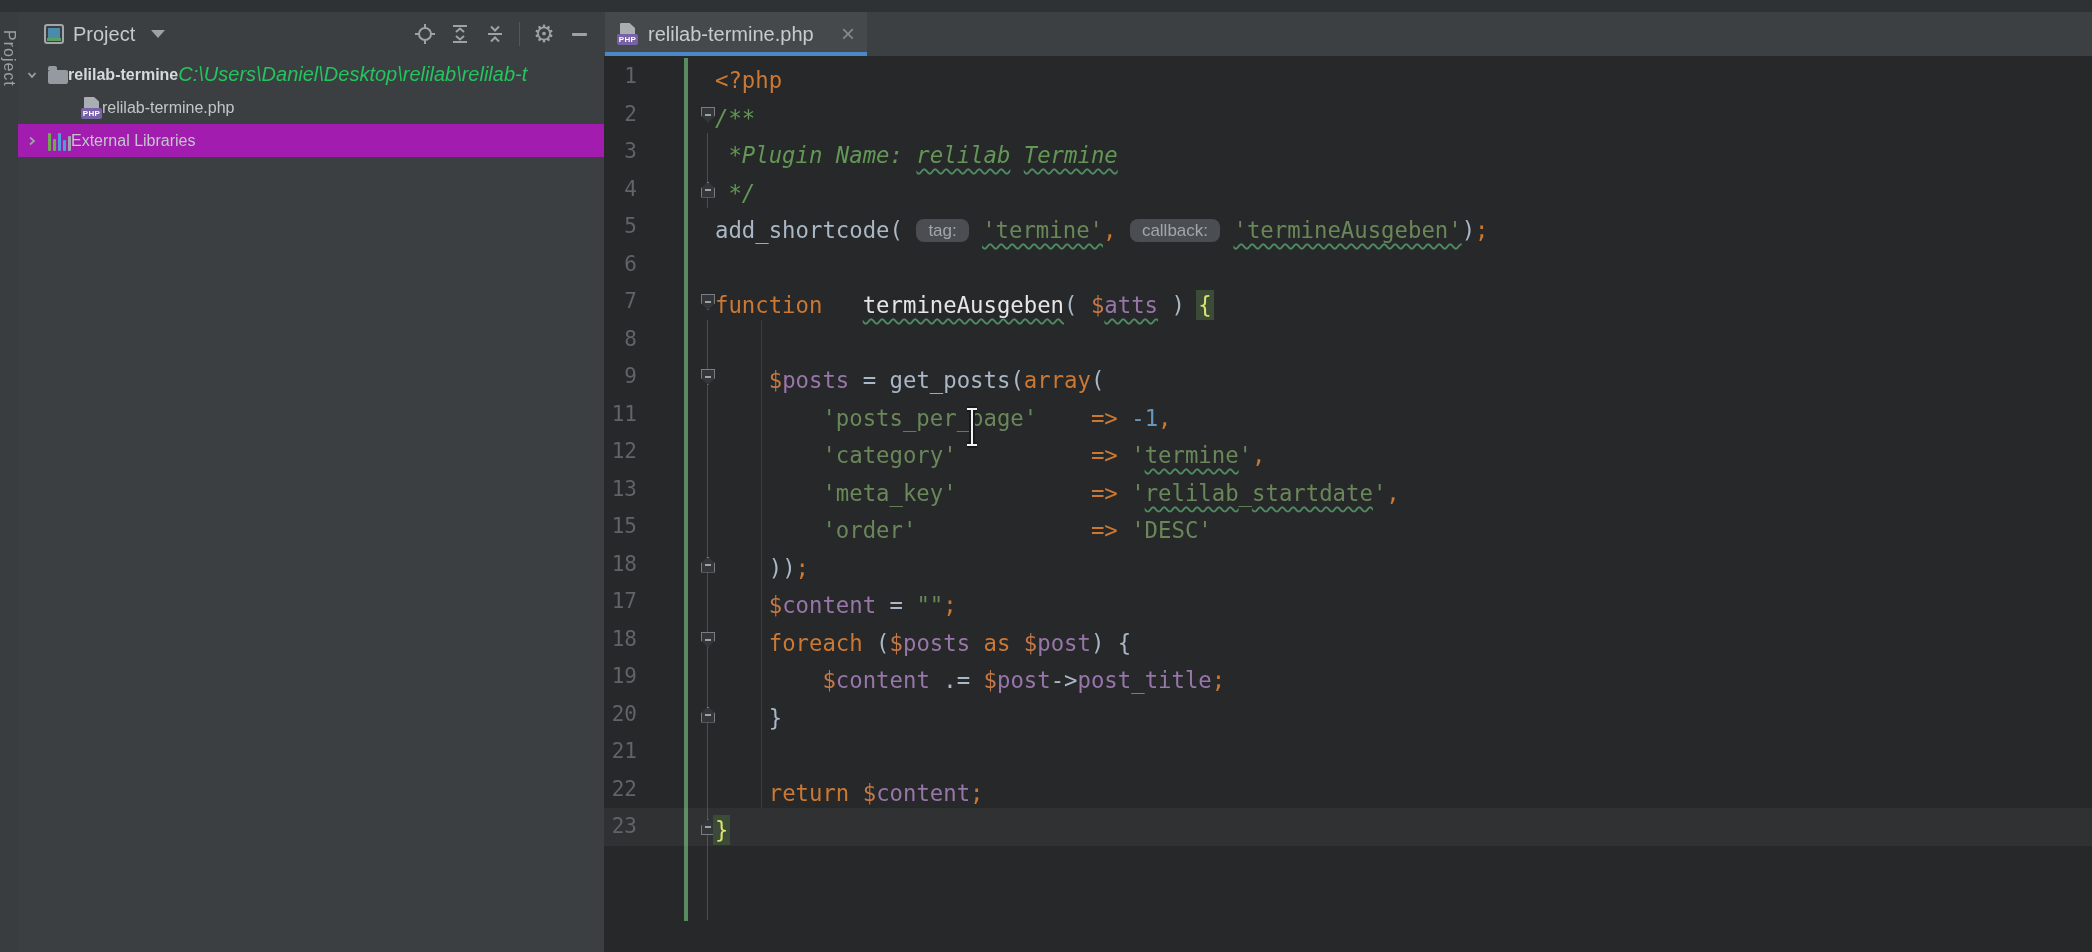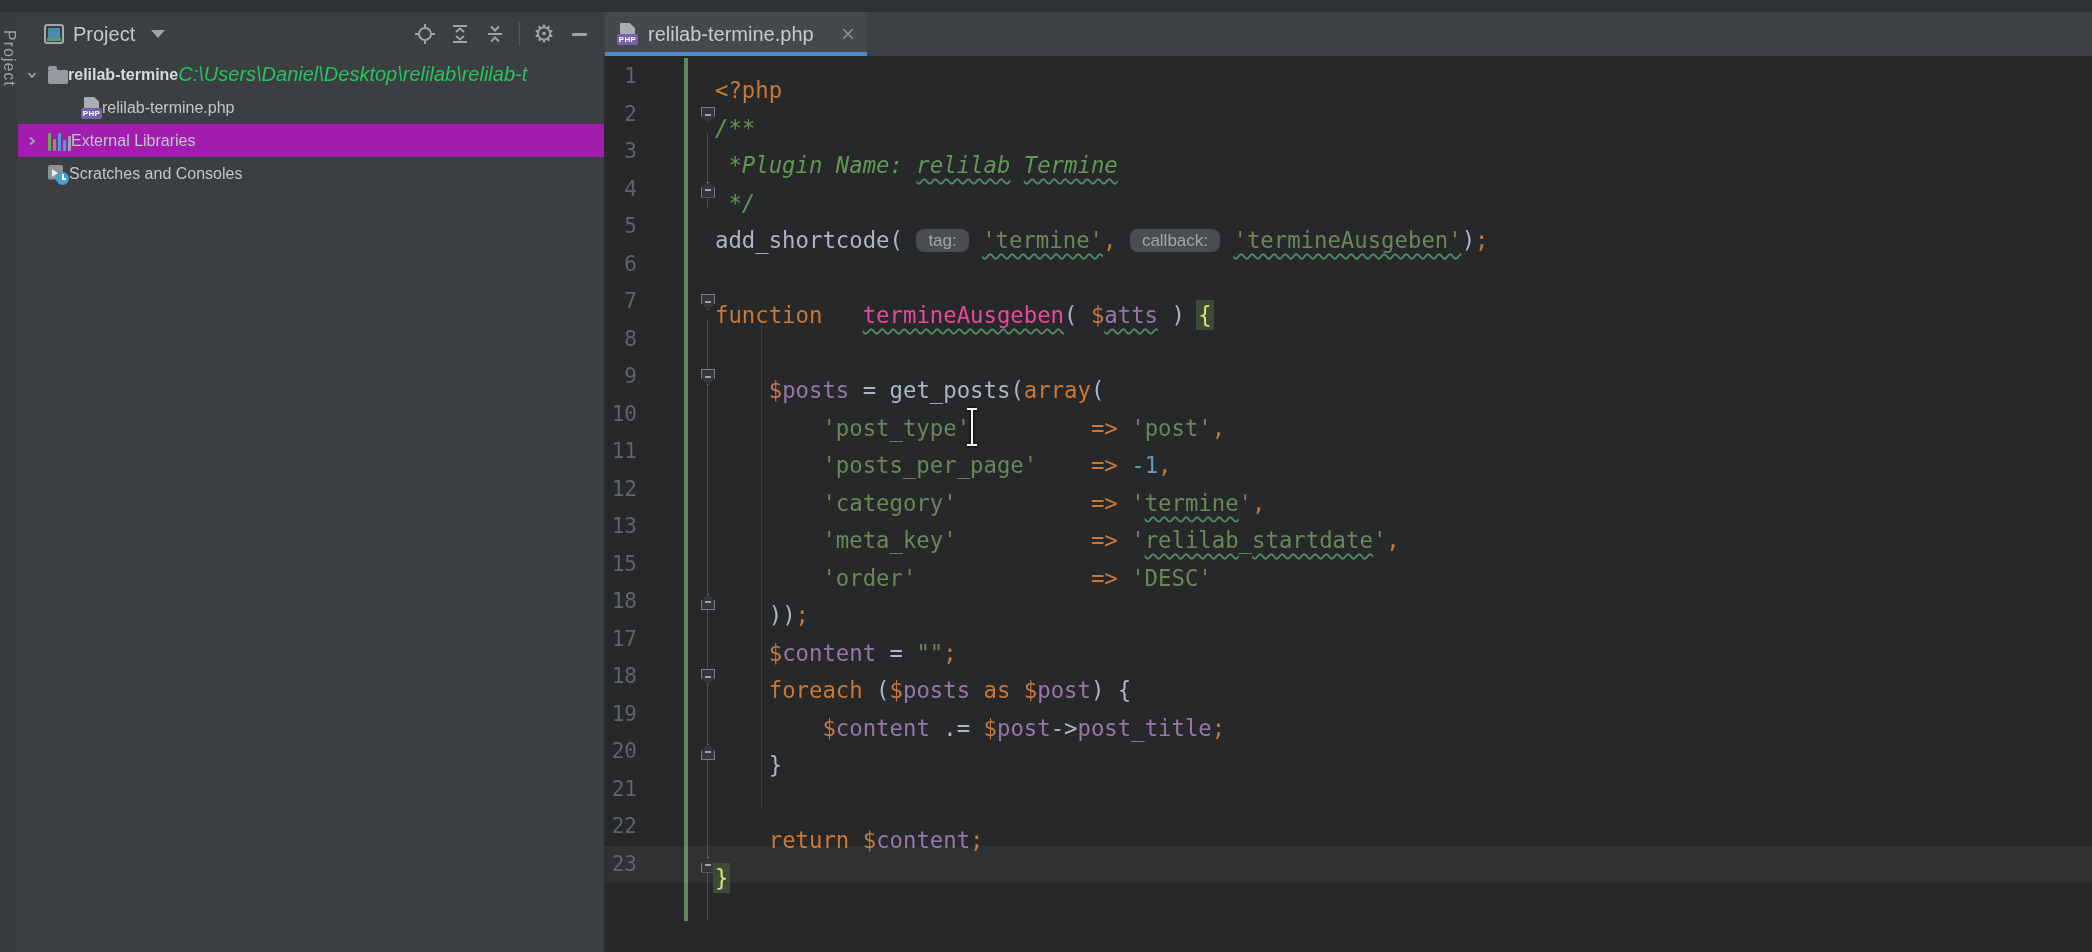--- a/index.html
+++ b/index.html
@@ -81,29 +81,29 @@
 
   .lines{position:absolute;left:0;top:2px;width:100%;}
   .line-row{position:relative;height:37.5px;width:100%;}
   .line-row.current{background:rgba(255,255,255,0.045);}
   .ln{position:absolute;left:0;top:0;width:33px;text-align:right;color:#5f6468;font-size:21px;line-height:37.5px;}
   .fold-m{position:absolute;left:97px;top:11px;width:14px;height:16px;background:#34373a;border:1px solid #797d81;box-sizing:border-box;}
   .fold-m.start{clip-path:polygon(0 0,100% 0,100% 58%,50% 100%,0 58%);}
   .fold-m.end{clip-path:polygon(50% 0,100% 42%,100% 100%,0 100%,0 42%);}
   .fold-m::after{content:"";position:absolute;left:3px;right:3px;top:6px;height:2px;background:#9da2a6;}
 
-  .code{position:absolute;left:111px;top:14px;white-space:pre;font-size:22.3px;line-height:37.5px;color:#a9b7c6;}
+  .code{position:absolute;left:111px;top:4px;white-space:pre;font-size:22.3px;line-height:37.5px;color:#a9b7c6;}
   .tok.k{color:#cc7832;}
   .tok.o{color:#cc7832;}
   .tok.s{color:#6a8759;}
   .tok.num{color:#6897bb;}
   .tok.v{color:#9876aa;}
   .tok.dol{color:#c57845;}
   .tok.cm{color:#629755;font-style:italic;}
-  .tok.fn{color:#ec4899;}
+  .tok.fn{color:#e5e5e5;}
   .tok.wavy{text-decoration-line:underline;text-decoration-style:wavy;text-decoration-color:#4f8a62;
             text-decoration-thickness:1.5px;text-underline-offset:5px;}
   .tok.brace{color:#dbe26d;background:#3c4a38;box-shadow:0 0 0 2px #3c4a38;}
   .tok.hint{display:inline-block;background:#4a4e52;color:#a2a6ac;font-family:"Liberation Sans",sans-serif;
             font-size:17px;line-height:23px;padding:0 12px;border-radius:8px;vertical-align:2px;}
 
   .ibeam{position:absolute;left:962px;top:405px;}
 </style>
 </head>
 <body>
@@ -178,28 +178,20 @@
             </svg></div>
           <div class="tree-icon lib-icon">
             <div class="lib-bar" style="height: 18px; background: rgb(110, 168, 79);"></div>
             <div class="lib-bar" style="height: 12px; background: rgb(110, 168, 79);"></div>
             <div class="lib-bar" style="height: 18px; background: rgb(78, 159, 216);"></div>
             <div class="lib-bar" style="height: 11px; background: rgb(78, 159, 216);"></div>
             <div class="lib-bar" style="height: 15px; background: rgb(160, 165, 170);"></div>
           </div>
           <span class="tree-label">External Libraries</span>
         </div>
-        <div class="tree-row lvl0">
-          <div class="chev-spacer"></div>
-          <div class="tree-icon scratch-icon">
-            <div class="scratch-base"></div>
-            <div class="scratch-clock"></div>
-          </div>
-          <span class="tree-label">Scratches and Consoles</span>
-        </div>
       </div>
   </div>
 
   <div class="tabbar">
     <div class="tab">
       <div class="php-icon">
         <div class="php-page"></div>
         <div class="php-badge">PHP</div>
       </div>
       <div class="tab-label">relilab-termine.php</div>
@@ -248,24 +240,20 @@
         <div class="line-row">
           <div class="ln">8</div>
           <div class="code"></div>
         </div>
         <div class="line-row">
           <div class="ln">9</div>
           <div class="fold-m start"></div>
           <div class="code"><span class="tok">    </span><span class="tok dol">$</span><span class="tok v">posts</span><span class="tok"> = </span><span class="tok">get_posts</span><span class="tok">(</span><span class="tok k">array</span><span class="tok">(</span></div>
         </div>
         <div class="line-row">
-          <div class="ln">10</div>
-          <div class="code"><span class="tok">        </span><span class="tok s">'post_type'</span><span class="tok">         </span><span class="tok o">=&gt;</span><span class="tok"> </span><span class="tok s">'post'</span><span class="tok o">,</span></div>
-        </div>
-        <div class="line-row">
           <div class="ln">11</div>
           <div class="code"><span class="tok">        </span><span class="tok s">'posts_per_page'</span><span class="tok">    </span><span class="tok o">=&gt;</span><span class="tok"> </span><span class="tok num">-1</span><span class="tok o">,</span></div>
         </div>
         <div class="line-row">
           <div class="ln">12</div>
           <div class="code"><span class="tok">        </span><span class="tok s">'category'</span><span class="tok">          </span><span class="tok o">=&gt;</span><span class="tok"> </span><span class="tok s">'</span><span class="tok s wavy">termine</span><span class="tok s">'</span><span class="tok o">,</span></div>
         </div>
         <div class="line-row">
           <div class="ln">13</div>
           <div class="code"><span class="tok">        </span><span class="tok s">'meta_key'</span><span class="tok">          </span><span class="tok o">=&gt;</span><span class="tok"> </span><span class="tok s">'</span><span class="tok s wavy">relilab</span><span class="tok s">_</span><span class="tok s wavy">startdate</span><span class="tok s">'</span><span class="tok o">,</span></div>

